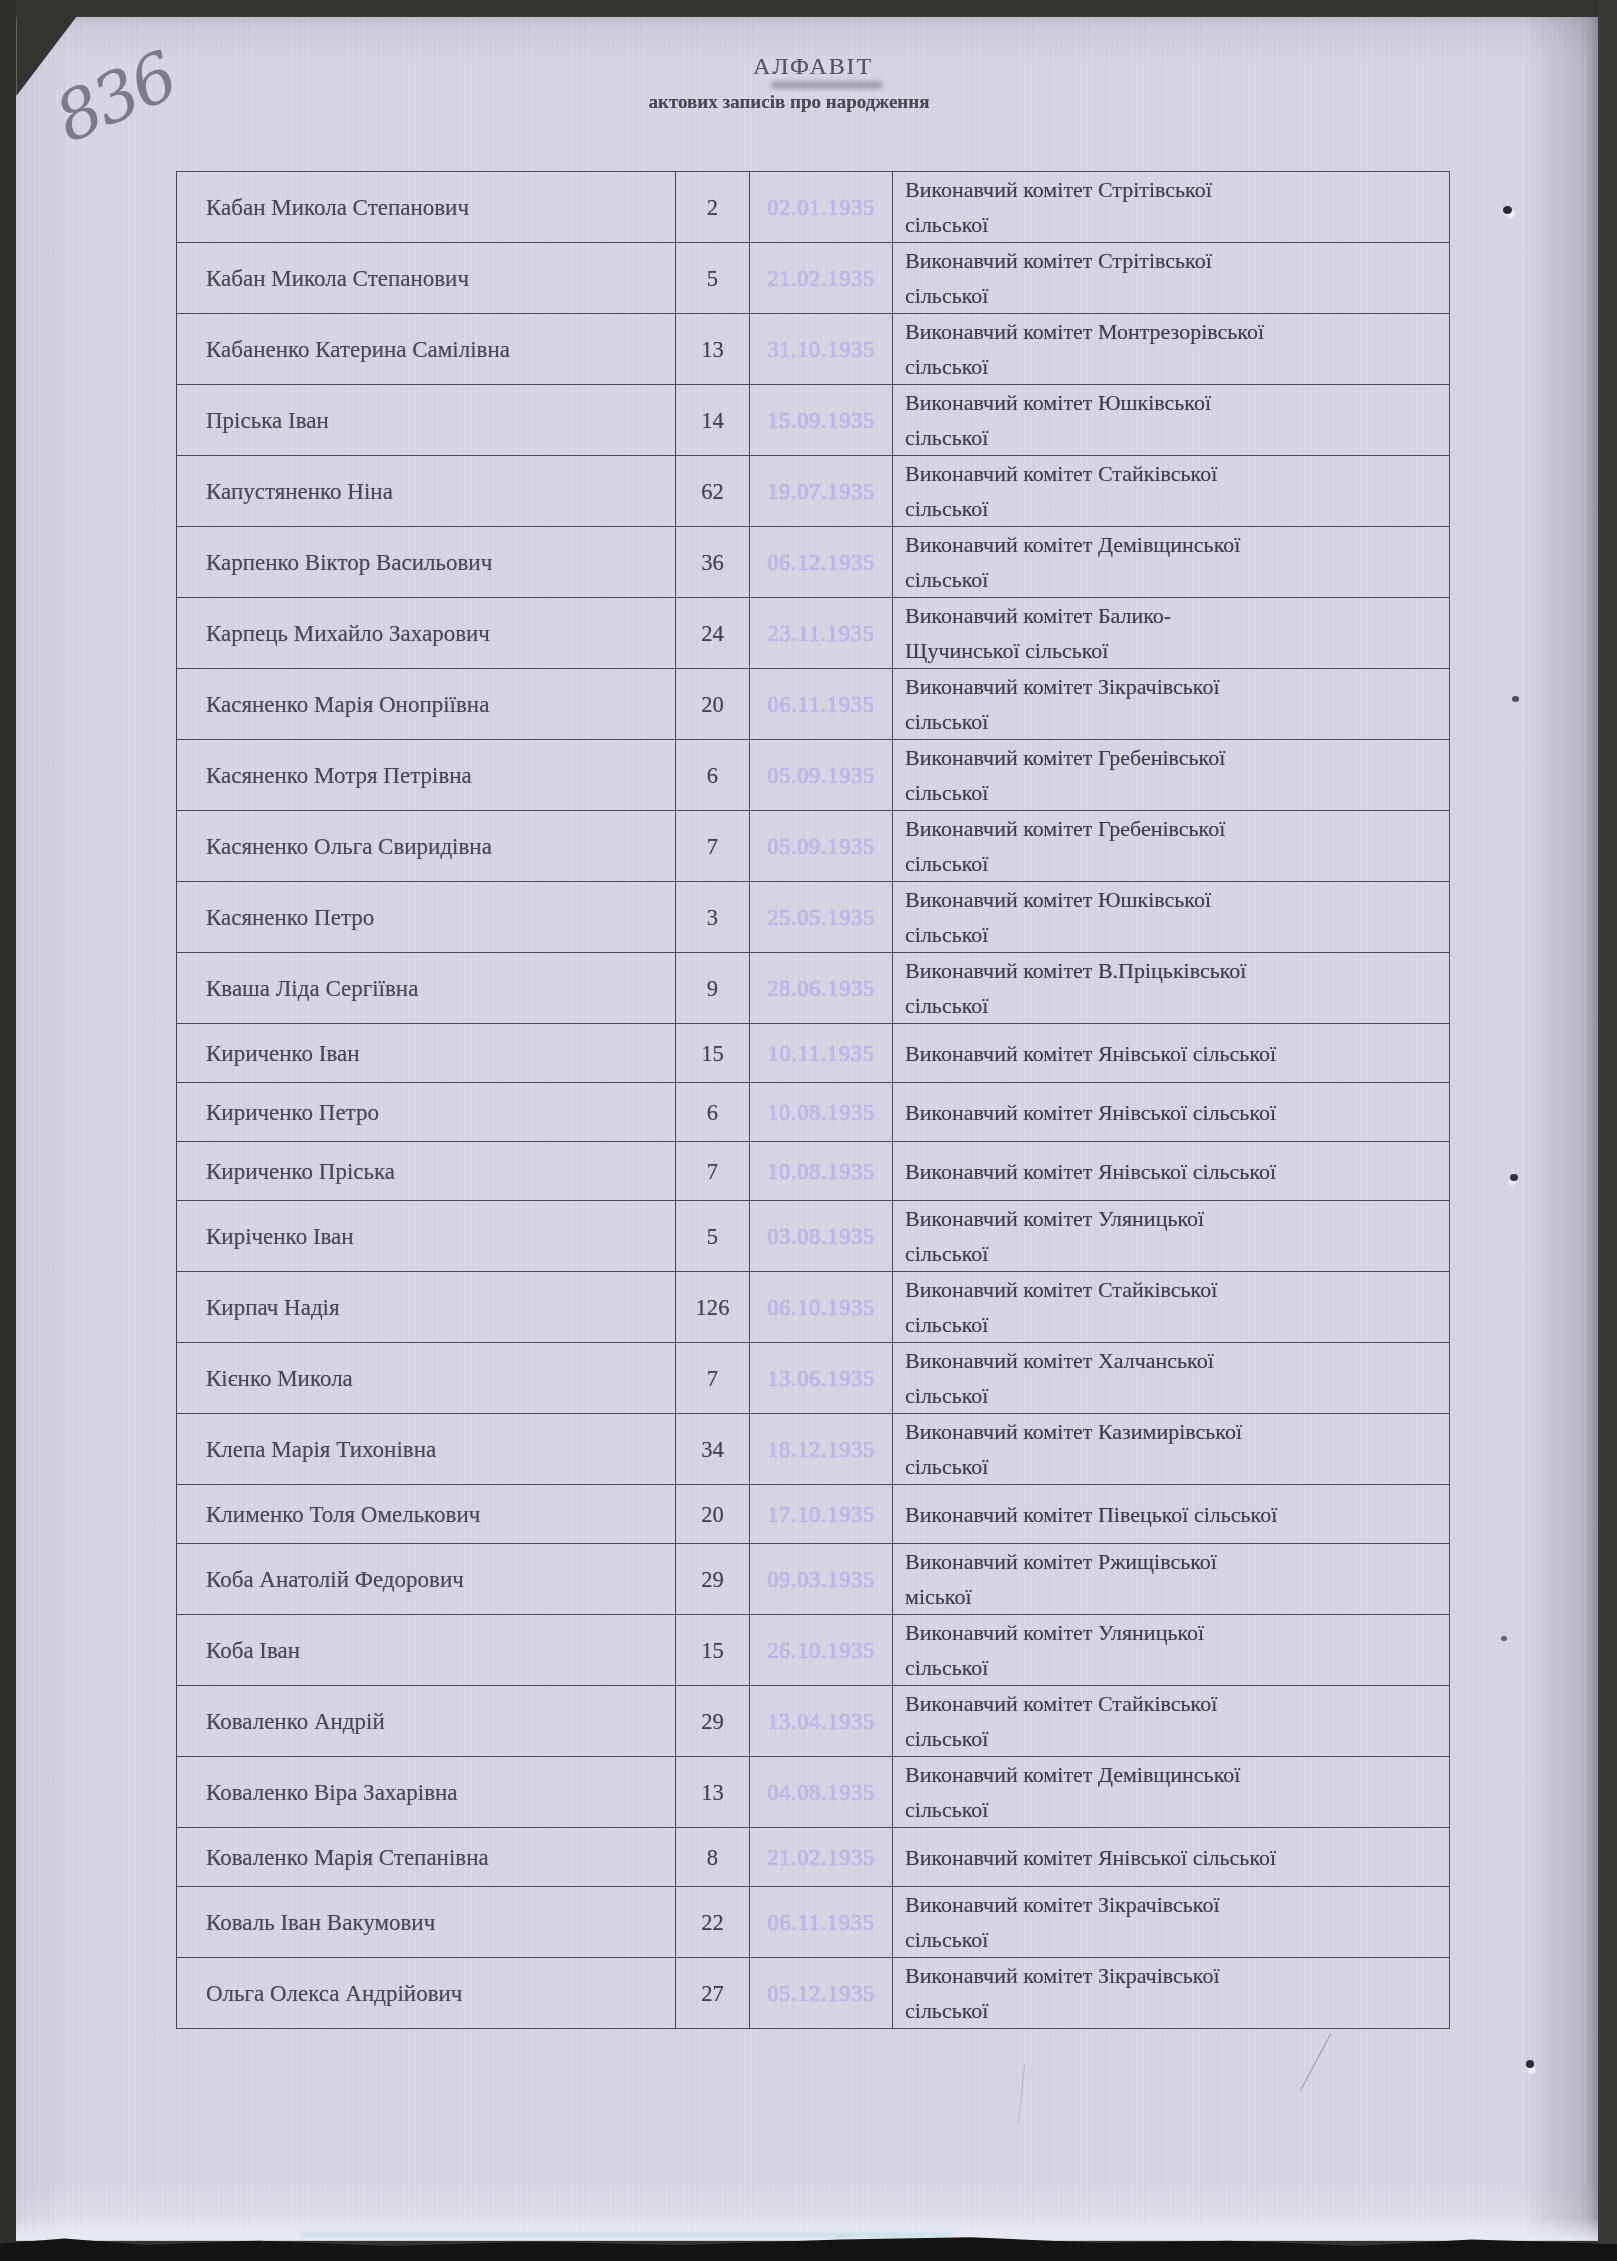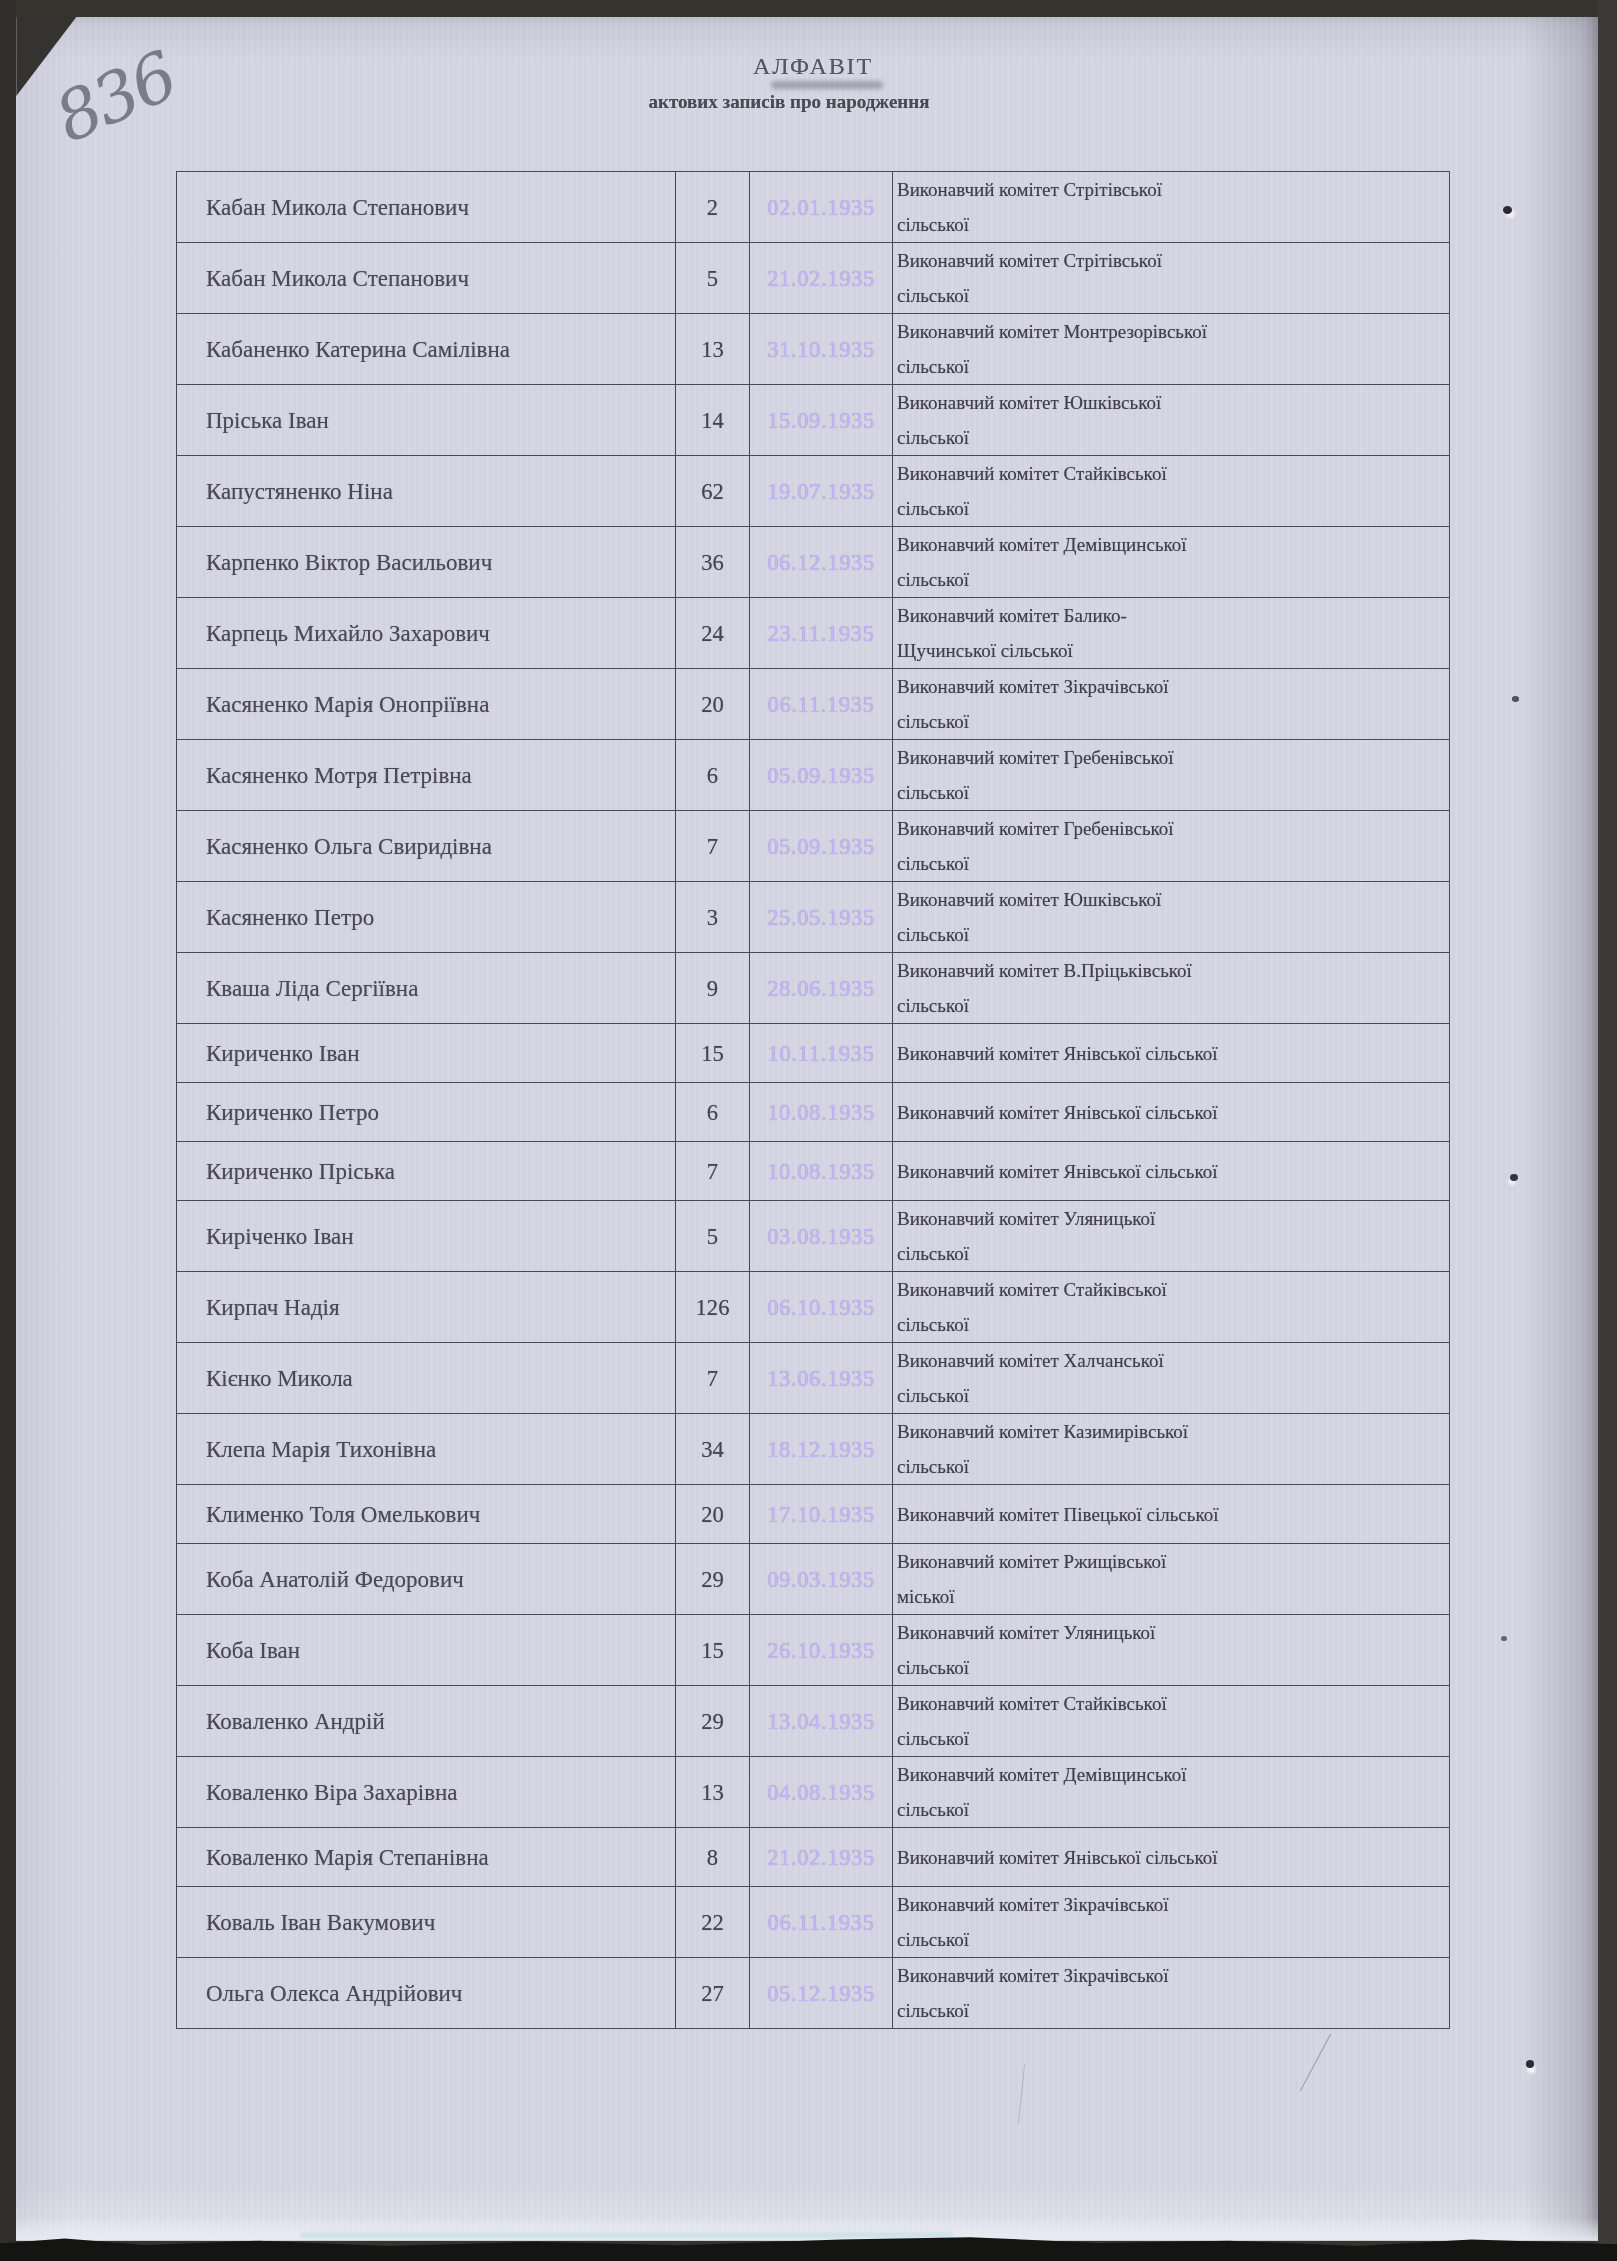--- a/index.html
+++ b/index.html
@@ -50,21 +50,21 @@
   .row:first-child{border-top:none;}
   .row.single{min-height:58px;}
   .cell{box-sizing:border-box;text-shadow:0 0 0.8px rgba(70,68,82,.5);}
   .c-name{width:498px;display:flex;align-items:center;padding:5px 6.3px 3.8px 29px;
           font-size:23px;color:#4a4854;}
   .c-num{width:74px;border-left:1.6px solid #4a4853;display:flex;align-items:center;
          justify-content:center;font-size:22.6px;color:#45434f;padding-top:2.5px;}
   .c-date{width:143px;border-left:1.6px solid #4a4853;display:flex;align-items:center;
           justify-content:center;font-size:22.6px;letter-spacing:0.6px;color:#c4b5fd;padding-top:2.5px;}
   .c-com{flex:1;border-left:1.6px solid #4a4853;display:flex;align-items:center;
-         padding-left:4px;font-size:19px;line-height:35px;color:#403e4a;
+         padding-left:12px;font-size:22px;line-height:35px;color:#403e4a;
          white-space:pre;overflow:visible;}
 
   
   .speck{position:absolute;border-radius:50%;z-index:3;}
   .speck.s1{left:1503px;top:206px;width:8.8px;height:8.1px;background:#2c2b33;
             box-shadow:3.1px 3.8px 2.5px rgba(245,246,252,.9);}
   .speck.s2{left:1512px;top:696px;width:6.9px;height:5.6px;background:#3a3944;opacity:.85;}
   .speck.s3{left:1510px;top:1174px;width:7.5px;height:6.9px;background:#333240;
             box-shadow:-1.9px 4.4px 1.9px rgba(240,241,248,.8);}
   .speck.s4{left:1501px;top:1636px;width:5.6px;height:5px;background:#45434f;opacity:.8;}

